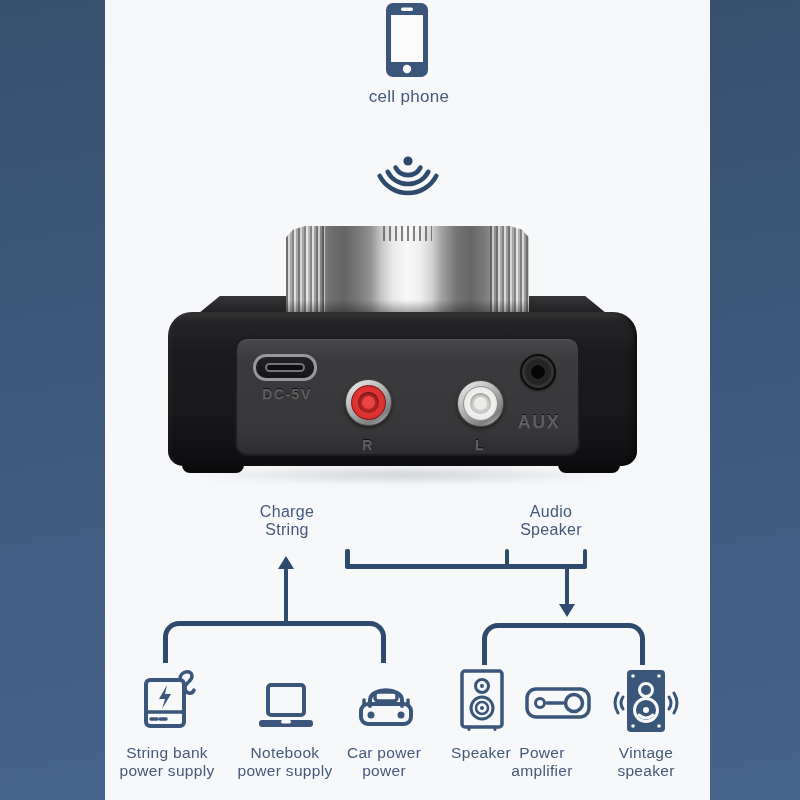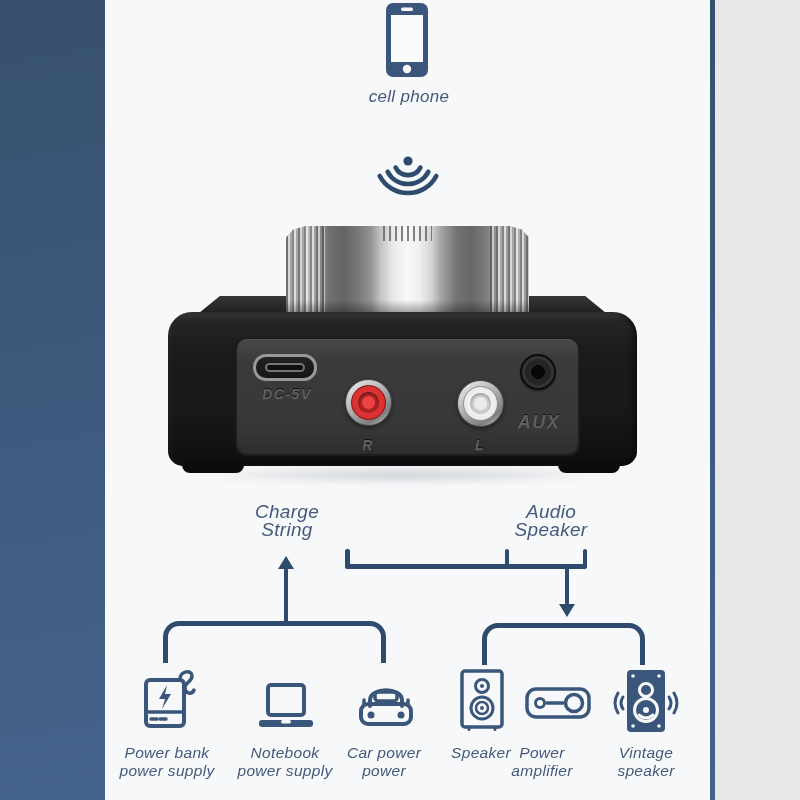--- a/index.html
+++ b/index.html
@@ -4,31 +4,30 @@
 <style>
   :root{
     --side-band-top:#37506e; --side-band-bottom:#46638c;
     --canvas:#f7f8f9; --line:#2e4a6c; --text:#44597c; --icon:#3b567b;
     --body:#1b1b1d; --panel:#3a3a3d; --rca-red:#e23535; --rca-white:#eeeeec;
     --port-label:#5d5f61;
   }
   *{margin:0;padding:0;box-sizing:border-box}
   html,body{background:#e8e8e8}
   #stage{
-    position:relative;width:715px;height:800px;overflow:hidden;
+    position:relative;width:800px;height:800px;overflow:hidden;
     background:var(--canvas);
     font-family:"Liberation Sans", sans-serif;
-    font-style:italic;
   }
   .band{position:absolute;top:0;height:800px;background:linear-gradient(170deg,var(--side-band-top),var(--side-band-bottom));}
   #band-left{left:0;width:105px}
   #band-right{left:710px;width:90px}
   .abs{position:absolute}
   .lbl{position:absolute;color:var(--text);text-align:center;font-size:15.5px;line-height:17.5px;letter-spacing:.3px}
-  .callout{position:absolute;color:var(--text);text-align:center;font-size:19px;line-height:18px;letter-spacing:.3px}
+  .callout{position:absolute;color:var(--text);text-align:center;font-size:16px;line-height:18px;letter-spacing:.3px}
   .navline{position:absolute;background:var(--line);border-radius:2px}
   .bracket{position:absolute;border:5px solid var(--line);border-bottom:none;border-radius:16px 16px 0 0}
   .arrowhead-up{position:absolute;width:0;height:0;border-left:8px solid transparent;border-right:8px solid transparent;border-bottom:13px solid var(--line)}
   .arrowhead-down{position:absolute;width:0;height:0;border-left:8px solid transparent;border-right:8px solid transparent;border-top:13px solid var(--line)}
   .nav-icon{color:var(--icon)}
   
   #device-shadow{left:180px;top:466px;width:445px;height:18px;border-radius:50%;
     background:radial-gradient(ellipse at center, rgba(100,110,125,.30), rgba(100,110,125,0) 70%);filter:blur(3px)}
   .foot{position:absolute;top:448px;width:62px;height:25px;border-radius:8px;background:#0b0b0d}
   #deck{left:185px;top:294px;width:435px;height:28px;
@@ -223,21 +222,21 @@
     </g>
     <g stroke="currentColor" fill="none" stroke-width="3" stroke-linecap="round">
       <path d="M12 28 Q8 34 12 40"></path>
       <path d="M7 24 Q1 34 7 44"></path>
       <path d="M58 28 Q62 34 58 40"></path>
       <path d="M63 24 Q69 34 63 44"></path>
     </g>
   </svg>
 
   <div class="lbl" style="left:107px;top:744px;width:120px">
-    <div>Power bank</div>
+    <div>String bank</div>
     <div>power supply</div>
   </div>
   <div class="lbl" style="left:225px;top:744px;width:120px">
     <div>Notebook</div>
     <div>power supply</div>
   </div>
   <div class="lbl" style="left:324px;top:744px;width:120px">
     <div>Car power</div>
     <div>power</div>
   </div>

